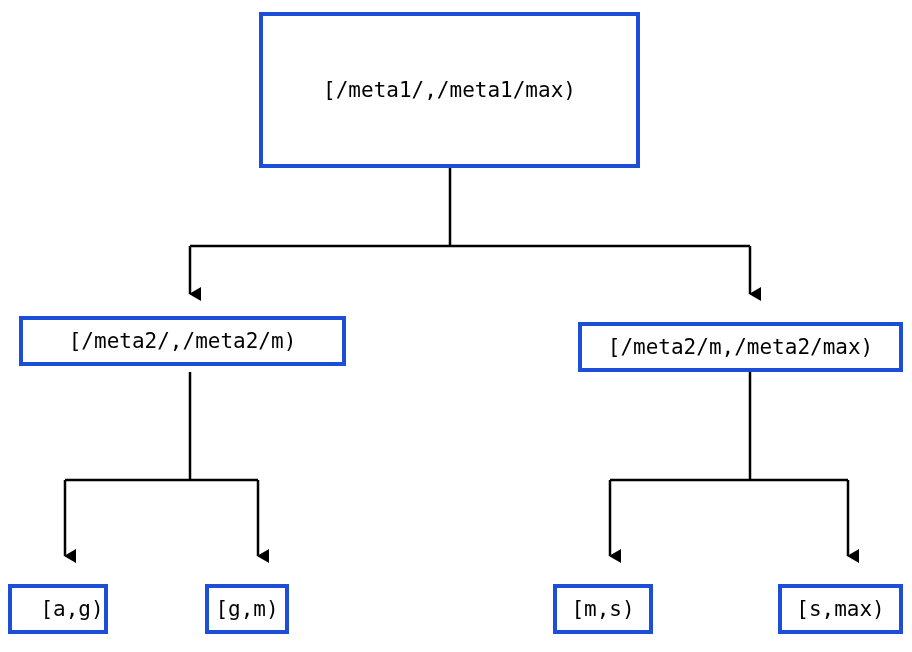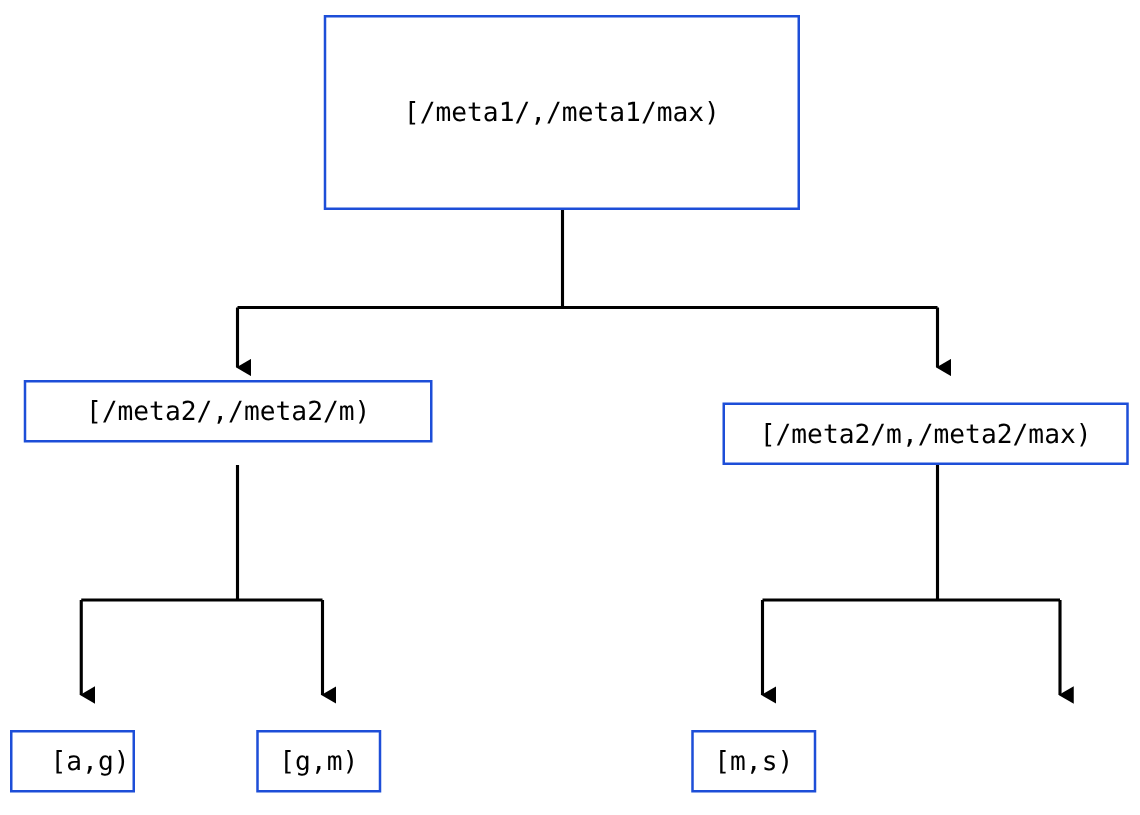--- a/index.html
+++ b/index.html
@@ -19,21 +19,21 @@
     position: absolute;
     left: 0;
     top: 0;
     width: 912px;
     height: 652px;
   }
   .node {
     position: absolute;
     box-sizing: border-box;
     background: #ffffff;
-    border: 2px solid #1d4ed8;
+    border: 4px solid #1d4ed8;
     display: flex;
     align-items: center;
     justify-content: center;
     z-index: 2;
   }
   .node-label {
     font-family: "DejaVu Sans Mono", "Liberation Mono", monospace;
     color: #000000;
     white-space: pre;
     letter-spacing: 0px;
@@ -73,34 +73,37 @@
       <path d="M 610,480 L 848,480" stroke="#000000" stroke-width="2.5" fill="none"></path>
       <path d="M 610,480 L 610,556" stroke="#000000" stroke-width="2.5" fill="none" marker-end="url(#arrowdown)"></path>
       <path d="M 848,480 L 848,556" stroke="#000000" stroke-width="2.5" fill="none" marker-end="url(#arrowdown)"></path>
     </g>
   </svg>
 
   <div class="node node-root" style="left:259px; top:12px; width:381px; height:156px;">
     <span class="node-label">[/meta1/,/meta1/max)</span>
   </div>
 
-  <div class="node node-mid" style="left:19px; top:304px; width:327px; height:50px;">
+  <div class="node node-mid" style="left:19px; top:316px; width:327px; height:50px;">
     <span class="node-label">[/meta2/,/meta2/m)</span>
   </div>
 
   <div class="node node-mid" style="left:578px; top:322px; width:325px; height:50px;justify-content:center;">
     <span class="node-label">[/meta2/m,/meta2/max)</span>
   </div>
 
   <div class="node node-leaf" style="left:8px; top:584px; width:100px; height:50px;padding-left:28px;">
     <span class="node-label">[a,g)</span>
   </div>
 
-  <div class="node node-leaf" style="left:205px; top:584px; width:100px; height:50px;">
+  <div class="node node-leaf" style="left:205px; top:584px; width:84px; height:50px;">
     <span class="node-label">[g,m)</span>
   </div>
 
   <div class="node node-leaf" style="left:553px; top:584px; width:100px; height:50px;justify-content:center;">
     <span class="node-label">[m,s)</span>
   </div>
 
+  <div class="node node-leaf" style="left:778px; top:584px; width:125px; height:50px;">
+    <span class="node-label">[s,max)</span>
+  </div>
 
 </div>
 
 </body></html>

